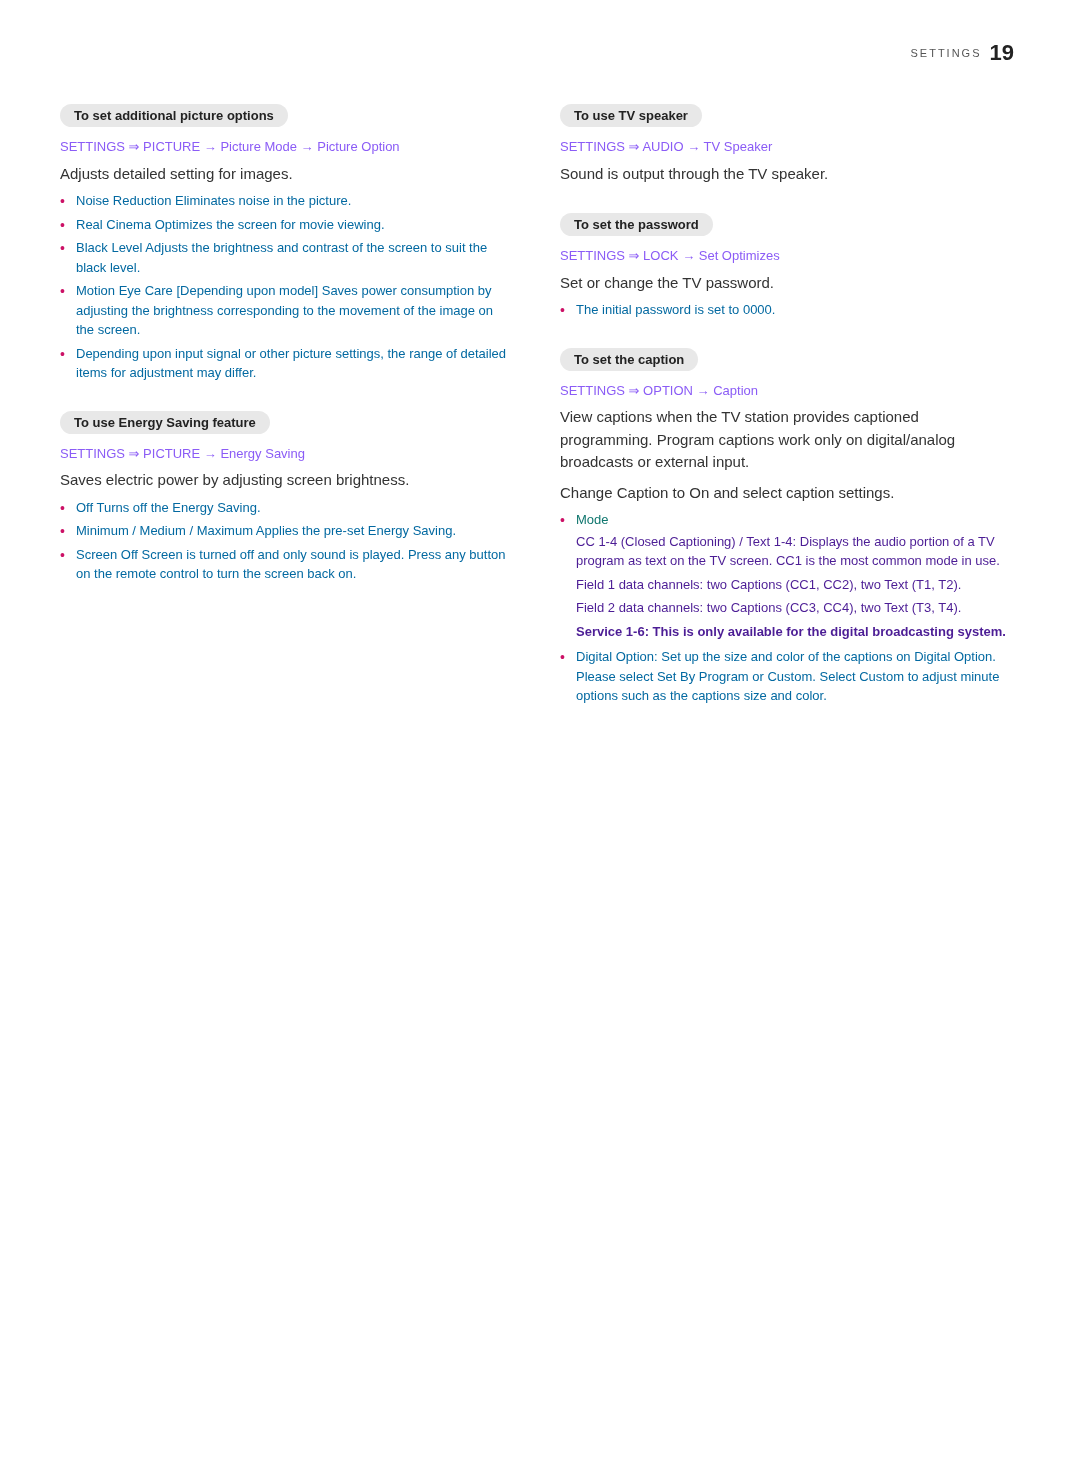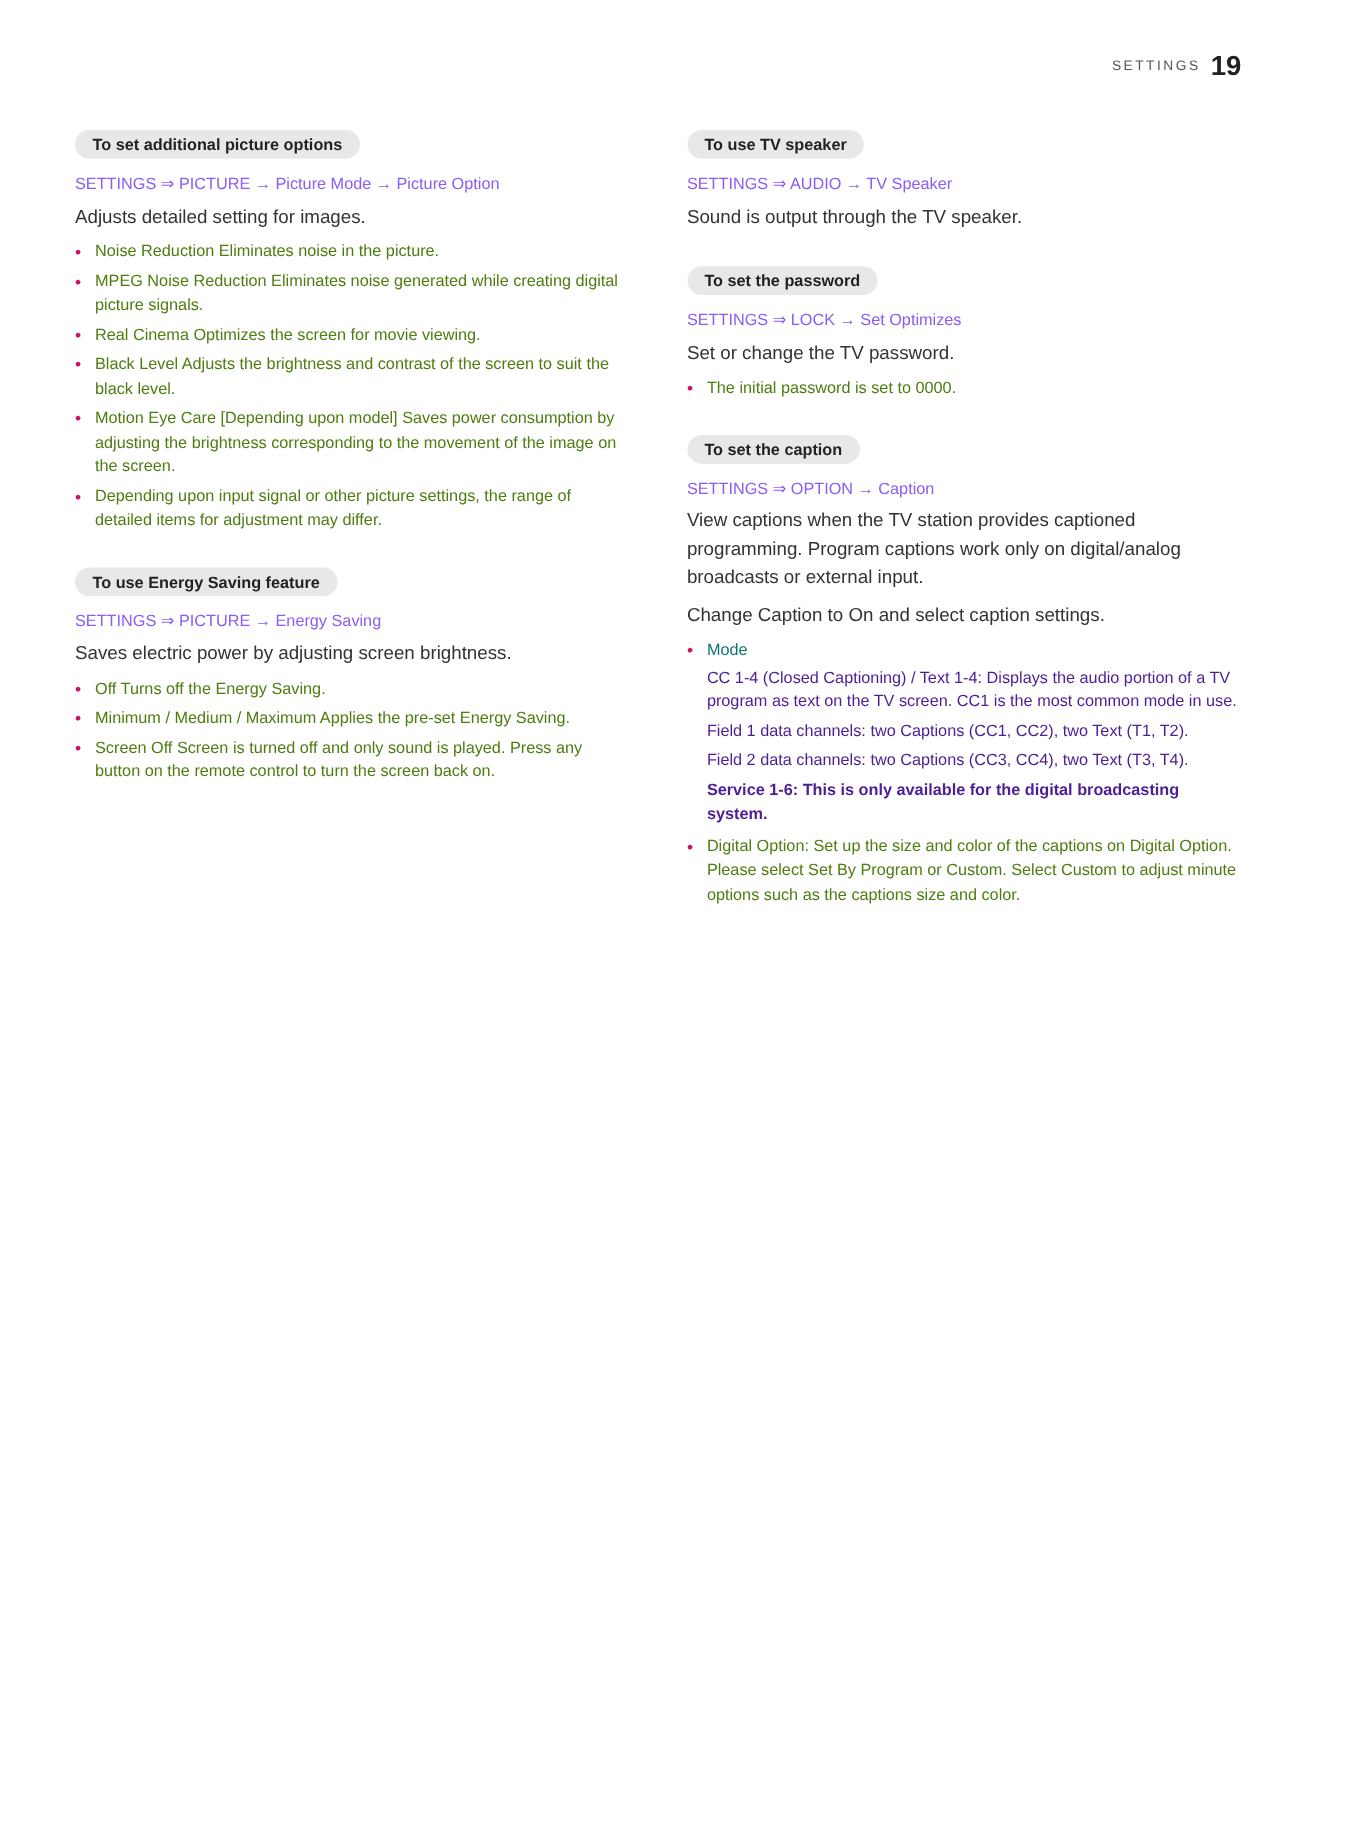--- a/index.html
+++ b/index.html
@@ -14,21 +14,21 @@
       font-size: 13.5px;
       color: #222222;
       width: 1080px;
       min-height: 1477px;
       position: relative;
     }
 
     .page-container {
       width: 1080px;
       min-height: 1477px;
-      padding: 40px 87px 60px 60px;
+      padding: 40px 66px 60px 60px;
       position: relative;
     }
 
     .header-bar {
       display: flex;
       justify-content: flex-end;
       align-items: center;
       margin-bottom: 30px;
       padding-bottom: 8px;
     }
@@ -96,21 +96,21 @@
     }
 
     .bullet-list {
       list-style: none;
       padding: 0;
       margin: 0;
     }
 
     .bullet-list li {
       font-size: 13px;
-      color: #4d7c0f;
+      color: #0369a1;
       line-height: 1.5;
       padding-left: 16px;
       margin-bottom: 4px;
       position: relative;
     }
 
     .bullet-list li::before {
       content: '•';
       color: #cc1166;
       font-size: 14px;
@@ -162,21 +162,20 @@
   <div class="content-columns">
 
     <div class="left-column">
 
       <div class="section">
         <div class="section-heading">To set additional picture options</div>
         <div class="settings-path">SETTINGS ⇒ PICTURE → Picture Mode → Picture Option</div>
         <div class="description">Adjusts detailed setting for images.</div>
         <ul class="bullet-list">
           <li>Noise Reduction Eliminates noise in the picture.</li>
-          <li>MPEG Noise Reduction Eliminates noise generated while creating digital picture signals.</li>
           <li>Real Cinema Optimizes the screen for movie viewing.</li>
           <li>Black Level Adjusts the brightness and contrast of the screen to suit the black level.</li>
           <li>Motion Eye Care [Depending upon model] Saves power consumption by adjusting the brightness corresponding to the movement of the image on the screen.</li>
           <li>Depending upon input signal or other picture settings, the range of detailed items for adjustment may differ.</li>
         </ul>
       </div>
 
       <div class="section">
         <div class="section-heading">To use Energy Saving feature</div>
         <div class="settings-path">SETTINGS ⇒ PICTURE → Energy Saving</div>

